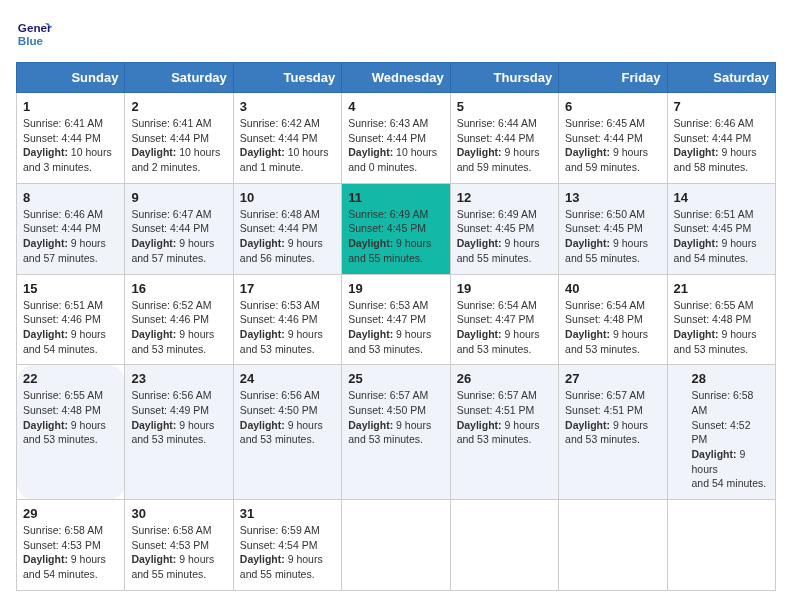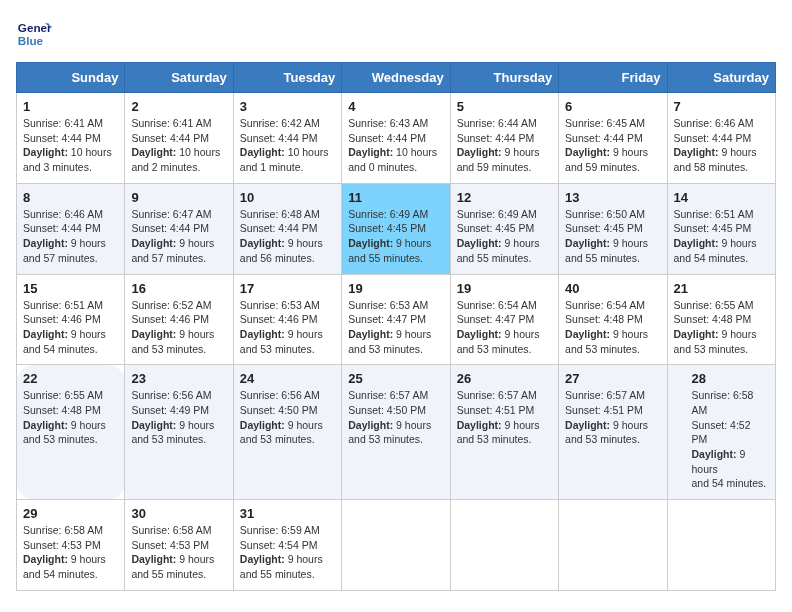--- a/index.html
+++ b/index.html
@@ -148,21 +148,21 @@
           <div class="day-info">Sunrise: 6:46 AM<br>Sunset: 4:44 PM<br><span><span style="font-weight: bold;">Daylight: </span>9 hours</span><br>and 57 minutes.</div>
         </td>
         <td style="background: rgb(240, 244, 250);">
           <span class="day-num">9</span>
           <div class="day-info">Sunrise: 6:47 AM<br>Sunset: 4:44 PM<br><span><span style="font-weight: bold;">Daylight: </span>9 hours</span><br>and 57 minutes.</div>
         </td>
         <td style="background: rgb(240, 244, 250);">
           <span class="day-num">10</span>
           <div class="day-info">Sunrise: 6:48 AM<br>Sunset: 4:44 PM<br><span><span style="font-weight: bold;">Daylight: </span>9 hours</span><br>and 56 minutes.</div>
         </td>
-        <td style="background: #7dd3fc;">
+        <td style="background: #14b8a6;">
           <span class="day-num">11</span>
           <div class="day-info">Sunrise: 6:49 AM<br>Sunset: 4:45 PM<br><span><span style="font-weight: bold;">Daylight: </span>9 hours</span><br>and 55 minutes.</div>
         </td>
         <td style="background: rgb(240, 244, 250);">
           <span class="day-num">12</span>
           <div class="day-info">Sunrise: 6:49 AM<br>Sunset: 4:45 PM<br><span><span style="font-weight: bold;">Daylight: </span>9 hours</span><br>and 55 minutes.</div>
         </td>
         <td style="background: rgb(240, 244, 250);">
           <span class="day-num">13</span>
           <div class="day-info">Sunrise: 6:50 AM<br>Sunset: 4:45 PM<br><span><span style="font-weight: bold;">Daylight: </span>9 hours</span><br>and 55 minutes.</div>

